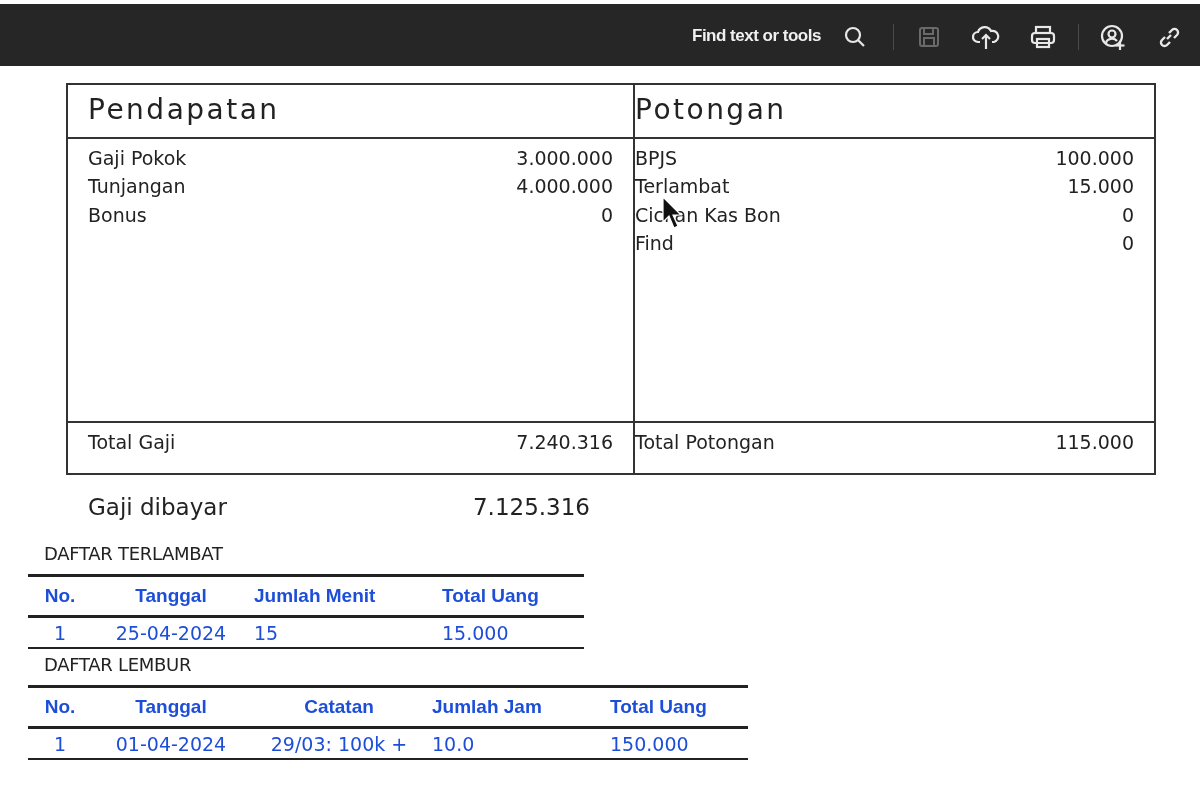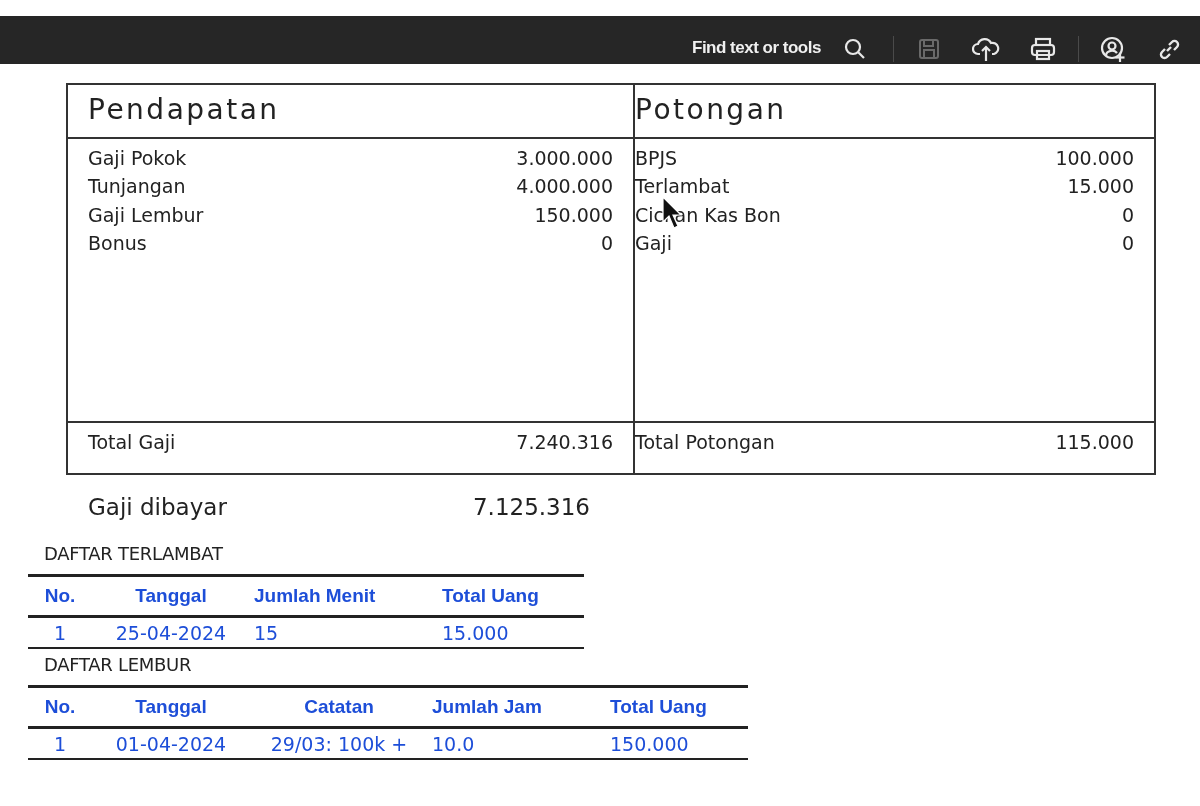--- a/index.html
+++ b/index.html
@@ -1,18 +1,18 @@
 <!DOCTYPE html>
 <html><head>
 <meta charset="utf-8">
 <style>
   html, body { margin:0; padding:0; }
   body { width:1200px; height:806px; background:#ffffff; position:relative; overflow:hidden;
          font-family:"DejaVu Sans", sans-serif; color:#1a1a1a; }
-  .toolbar { position:absolute; left:0; top:16px; width:1200px; height:48px; background:#262626; }
+  .toolbar { position:absolute; left:0; top:4px; width:1200px; height:66px; background:#262626; }
   .tb-find { position:absolute; left:692px; top:22px; font-size:17px; color:#f0f0f0; letter-spacing:-0.5px;
              font-family:"Liberation Sans", sans-serif; font-weight:bold; }
   .tb-icon { position:absolute; top:18px; width:30px; height:30px; display:flex; align-items:center; justify-content:center; }
   .tb-sep { position:absolute; top:20px; width:1px; height:26px; background:#4a4a4a; }
 
   .doc { position:absolute; left:0; top:66px; width:1200px; height:740px; background:#fff; }
 
   .main-table { position:absolute; left:66px; top:17px; width:1090px; height:392px; border:2px solid #333; box-sizing:border-box; }
   .col { position:absolute; top:0; height:100%; }
   .col-left { left:0; width:545px; border-right:2px solid #333;padding-left:20px; }
@@ -94,24 +94,20 @@
       <div class="items">
         <div class="item">
             <span>Gaji Pokok</span>
             <span>3.000.000</span>
           </div>
         <div class="item">
             <span>Tunjangan</span>
             <span>4.000.000</span>
           </div>
         <div class="item">
-            <span>Gaji Lembur</span>
-            <span>150.000</span>
-          </div>
-        <div class="item">
             <span>Bonus</span>
             <span>0</span>
           </div>
       </div>
       <div class="total-row">
         <div class="item">
             <span>Total Gaji</span>
             <span>7.240.316</span>
           </div>
       </div>
@@ -127,21 +123,21 @@
           </div>
         <div class="item">
             <span>Terlambat</span>
             <span>15.000</span>
           </div>
         <div class="item">
             <span>Cicilan Kas Bon</span>
             <span>0</span>
           </div>
         <div class="item">
-            <span>Gaji</span>
+            <span>Find</span>
             <span>0</span>
           </div>
       </div>
       <div class="total-row">
         <div class="item">
             <span>Total Potongan</span>
             <span>115.000</span>
           </div>
       </div>
     </div>

